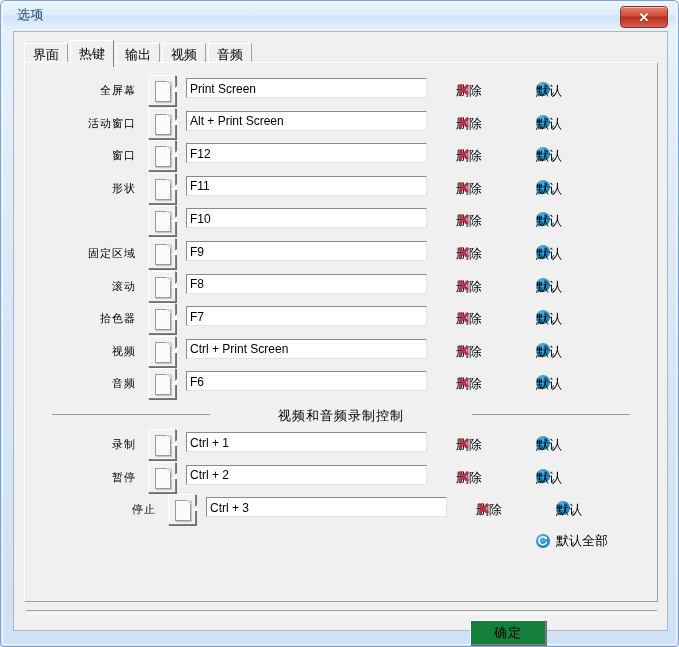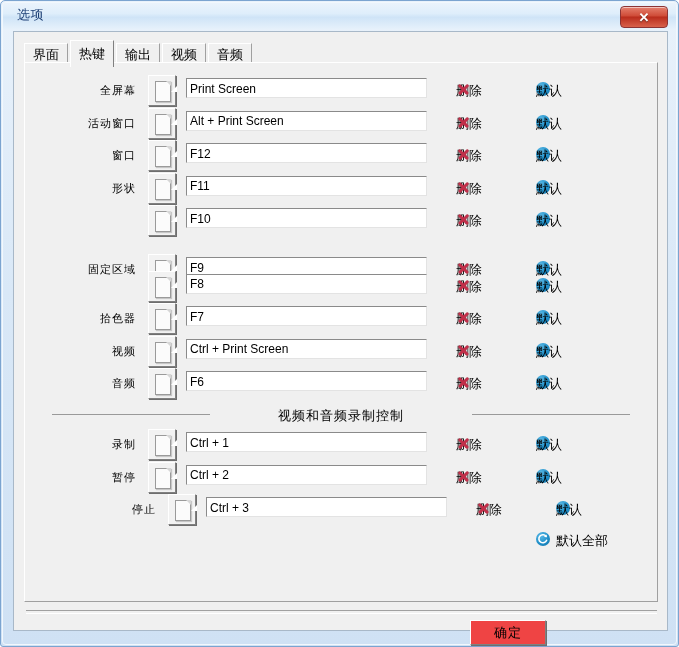--- a/index.html
+++ b/index.html
@@ -188,41 +188,41 @@
 
   .footer-sep{
     position:absolute;left:12px;top:578px;width:631px;height:2px;
     border-top:1px solid #a0a0a0;border-bottom:1px solid #ffffff;
   }
 
   
   .btn{
     position:absolute;height:25px;width:76px;
     box-sizing:border-box;
-    background:#ef4444;
+    background:#15803d;
     border:1px solid #ffffff;
     border-right-color:#808080;border-bottom-color:#808080;
     box-shadow:1px 1px 0 #6e6e6e;
     font-family:"Liberation Sans",sans-serif;
     font-size:13px;color:#000000;
     cursor:pointer;letter-spacing:1px;
   }
   .btn.focused{
     border:1px solid #8a8a8a;
     box-shadow:1px 1px 0 #6e6e6e, inset 0 0 0 1px #ffffff;
   }
   .btn.focused .focus-ring{
     position:absolute;left:2px;top:2px;right:2px;bottom:2px;
     border:1px dotted #000000;
     pointer-events:none;
   }
   .btn span.lbl{ position:relative; }
   .default-all{
     position:absolute;left:536px;top:556px;
-    display:flex;gap:6px;
+    display:flex;align-items:center;gap:6px;
     font-size:13px;color:#000000;cursor:pointer;white-space:nowrap;
   }
 </style>
 </head>
 <body>
 
 <div class="window">
   <div class="window-inner-glow"></div>
 
   <div class="titlebar">
@@ -333,38 +333,39 @@
           <input class="hk-input" type="text" value="F10" style="">
           <div class="act act-del">
             <span class="ic-x">删除</span>
             <span></span>
           </div>
           <div class="act act-def">
             <span class="ic-refresh">默认</span>
             <span></span>
           </div>
         </div>
-        <div class="row" style="top: 175px; margin-top: 16px;">
+        <div class="row" style="top: 175px;">
           <div class="row-label">固定区域</div>
           <div class="pick-btn">
             <div class="page">
               <div class="fold"></div>
             </div>
           </div>
           <input class="hk-input" type="text" value="F9" style="">
           <div class="act act-del">
             <span class="ic-x">删除</span>
             <span></span>
           </div>
           <div class="act act-def">
             <span class="ic-refresh">默认</span>
             <span></span>
           </div>
         </div>
         <div class="row" style="top: 207.6px;">
+          <div class="row-label">滚动</div>
           <div class="pick-btn">
             <div class="page">
               <div class="fold"></div>
             </div>
           </div>
           <input class="hk-input" type="text" value="F8" style="">
           <div class="act act-del">
             <span class="ic-x">删除</span>
             <span></span>
           </div>

